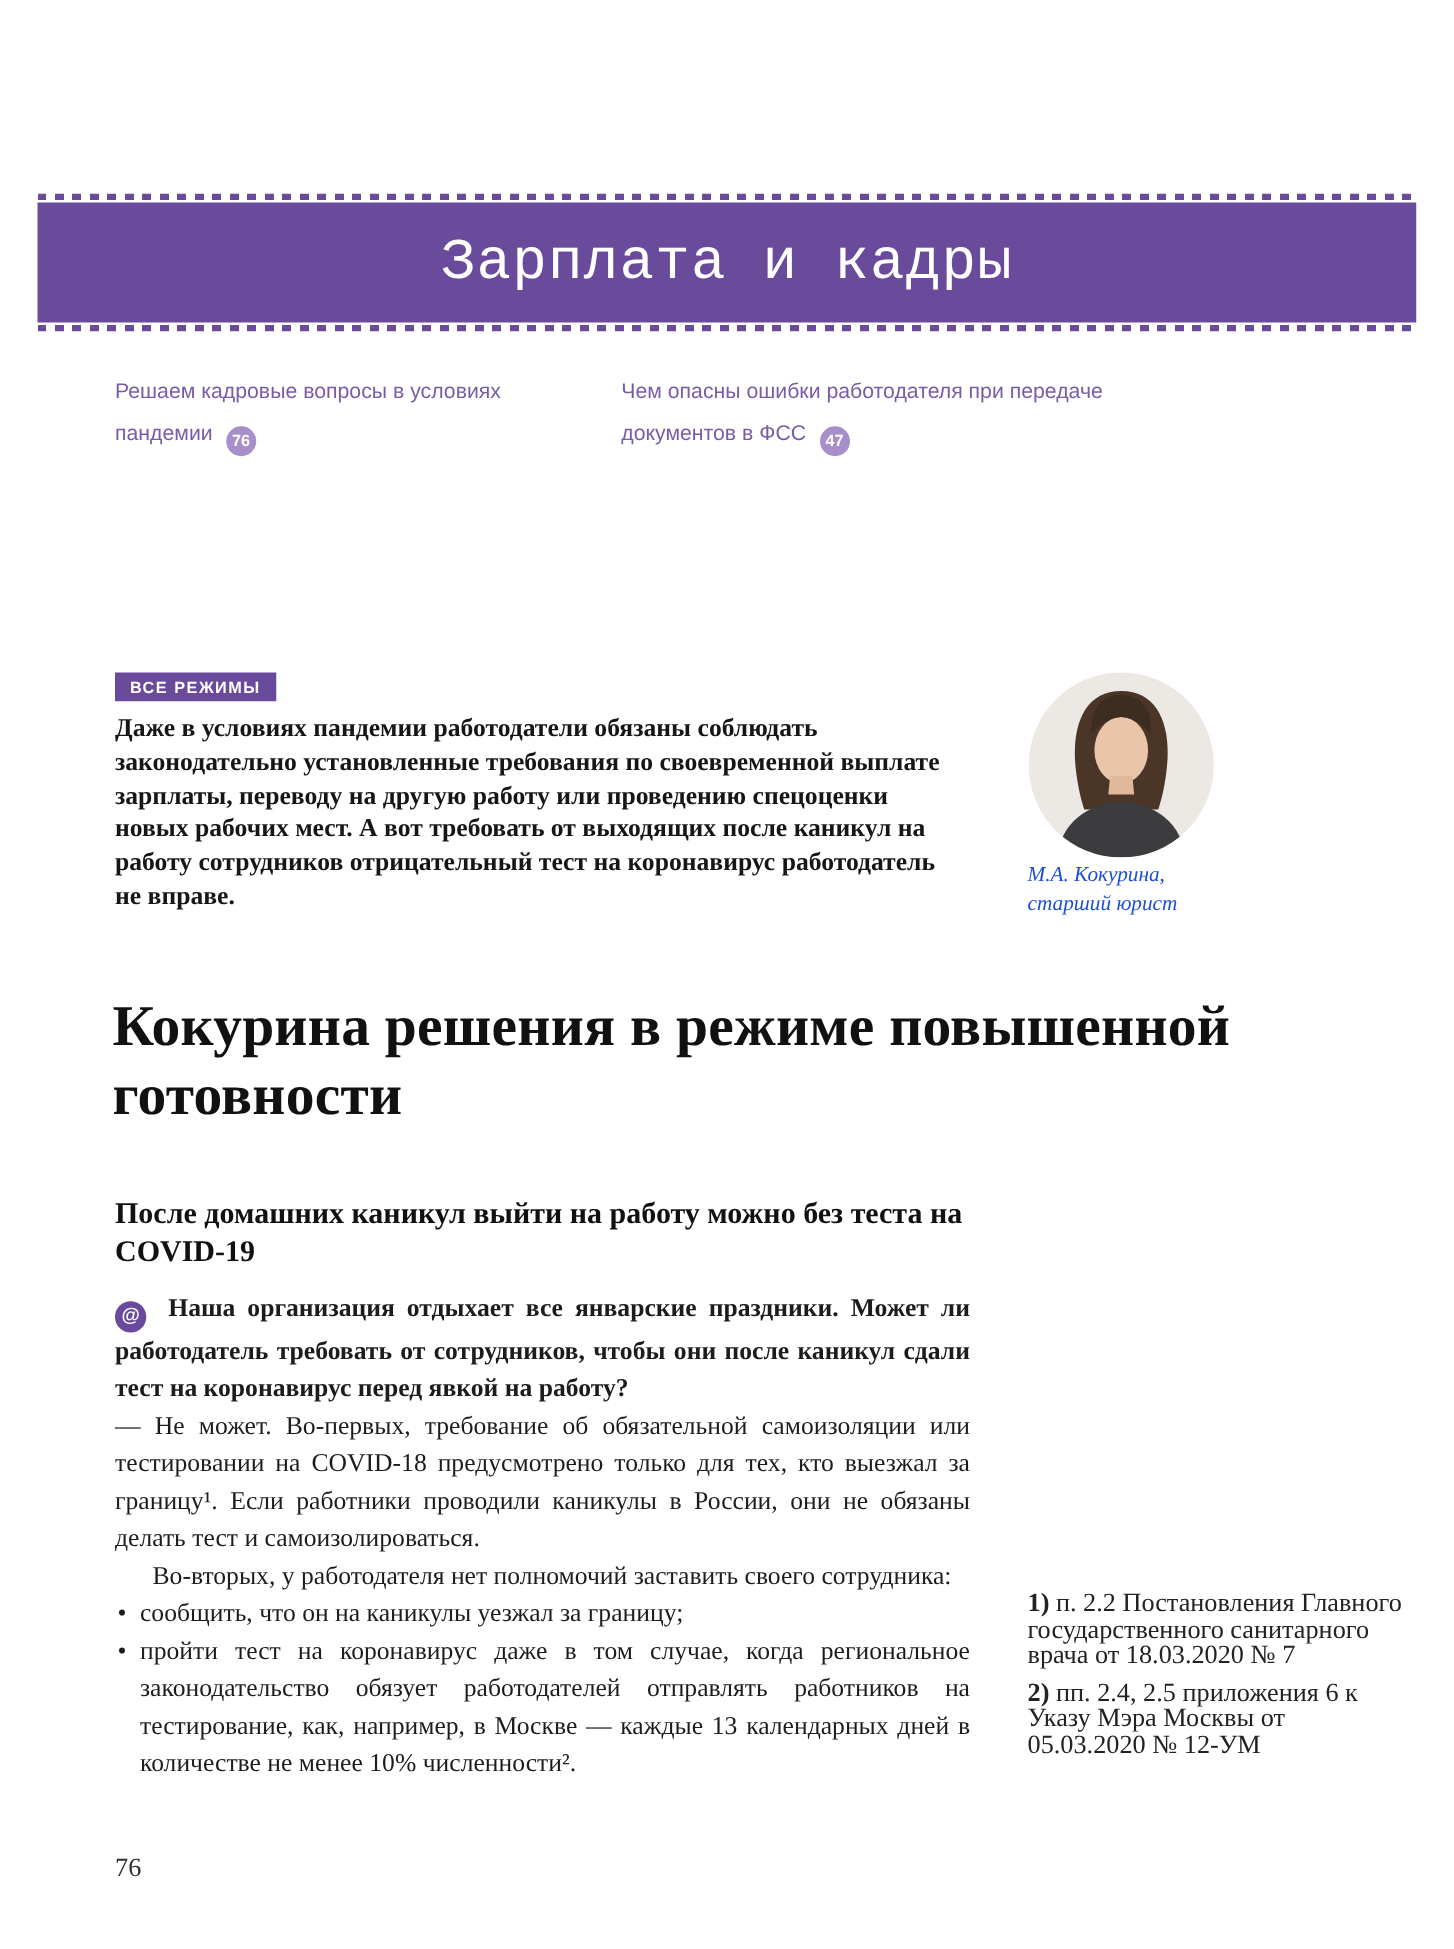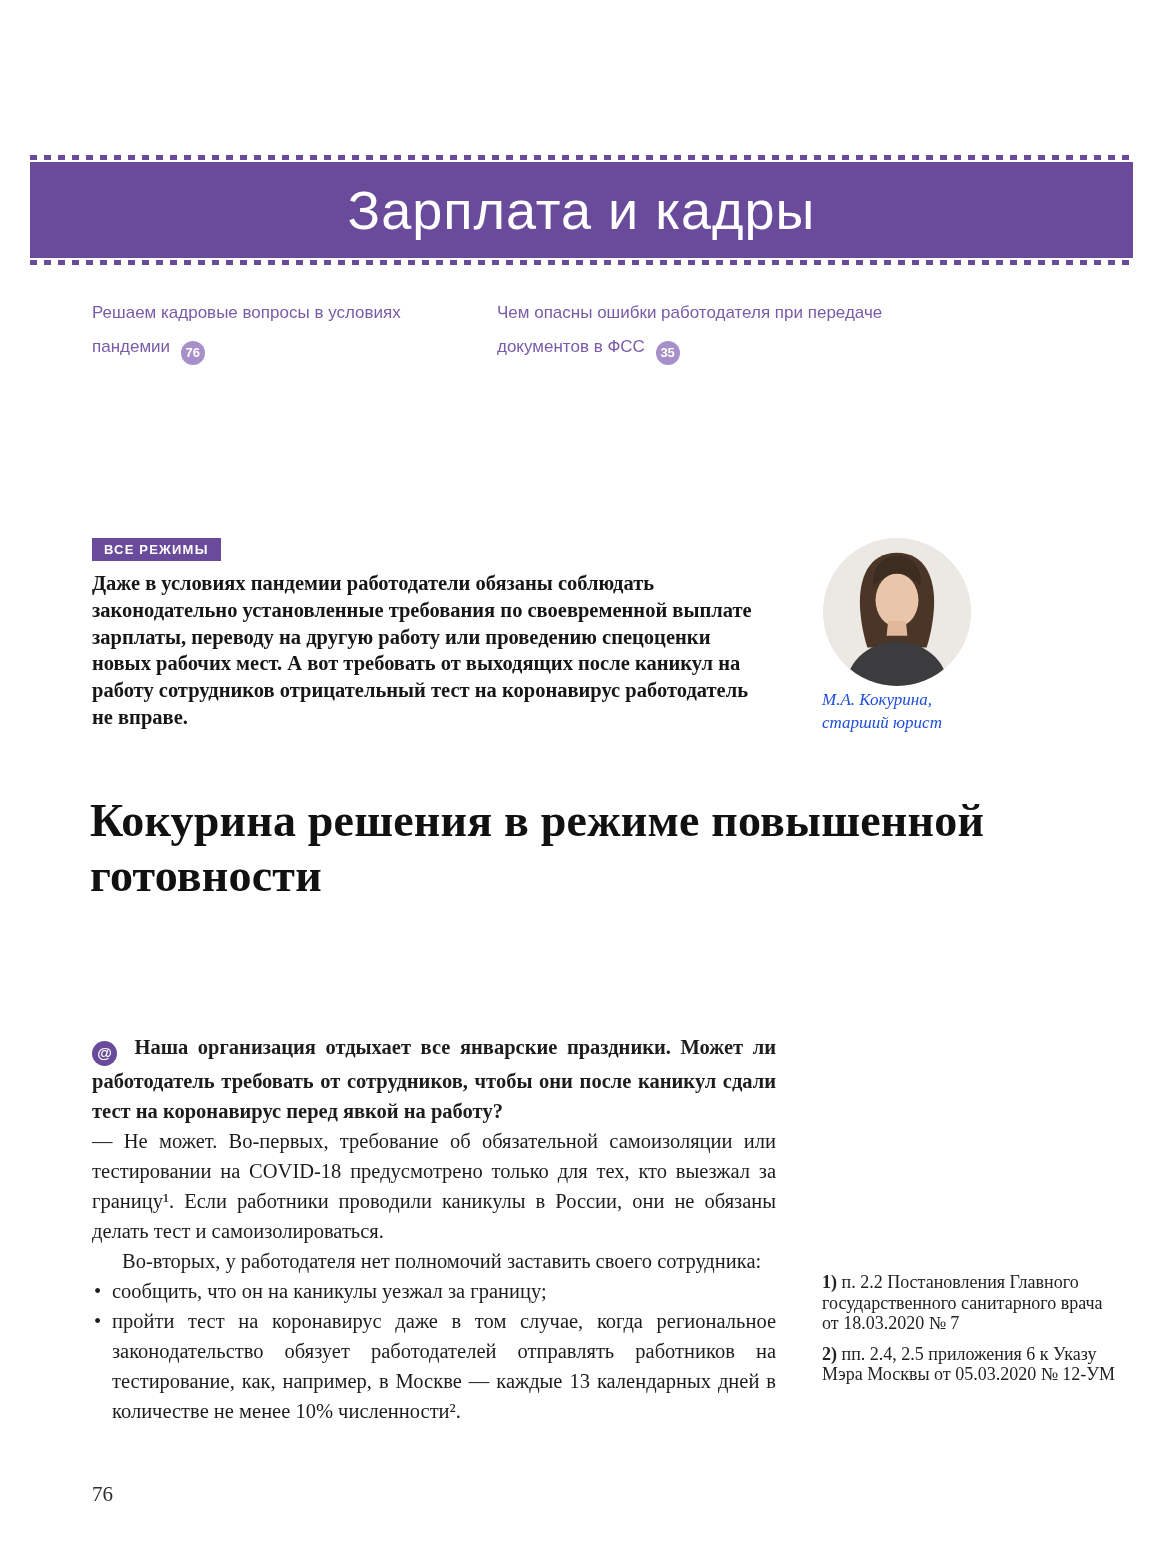--- a/index.html
+++ b/index.html
@@ -32,23 +32,23 @@
   }
   .banner::before, .banner::after{
     content:"";
     position:absolute; left:0; right:0; height:5px;
     background:repeating-linear-gradient(90deg, var(--purple) 0 7px, transparent 7px 14px);
   }
   .banner::before{ top:-7px; }
   .banner::after{ bottom:-7px; }
   .banner h1{
     color:#ffffff;
-    font-family:Liberation Sans, sans-serif;
+    font-family:Liberation Mono, monospace;
     font-weight:400;
-    font-size:54px;
+    font-size:46px;
     letter-spacing:1px;
   }
 
   
   .toc-item{
     position:absolute;
     font-family:"Liberation Sans", sans-serif;
     font-size:17px;
     line-height:34px;
     color:var(--purple-text);
@@ -174,21 +174,21 @@
     position:absolute;
     left:2px; top:0;
   }
 
   
   .footnotes{
     position:absolute;
     left:822px; top:1272px;
     width:300px;
     font-family:"Liberation Serif", serif;
-    font-size:18px;
+    font-size:21px;
     line-height:20.5px;
     color:#222222;
   }
   .footnote{ margin-bottom:10px; }
   .footnote .fn-marker{ font-weight:bold; }
 
   
   .page-number{
     position:absolute;
     left:92px; top:1482px;
@@ -205,21 +205,21 @@
   <header class="banner">
     <h1>Зарплата и кадры</h1>
   </header>
 
   <div class="toc-item left">
     <span>Решаем кадровые вопросы в условиях пандемии</span>
     <span class="badge">76</span>
   </div>
   <div class="toc-item right">
     <span>Чем опасны ошибки работодателя при передаче документов в ФСС</span>
-    <span class="badge">35</span>
+    <span class="badge">47</span>
   </div>
 
   <div class="rubric">
     <span>ВСЕ РЕЖИМЫ</span>
   </div>
 
   <p class="lead">Даже в условиях пандемии работодатели обязаны соблюдать законодательно установленные требования по своевременной выплате зарплаты, переводу на другую работу или проведению спецоценки новых рабочих мест. А вот требовать от выходящих после каникул на работу сотрудников отрицательный тест на коронавирус работодатель не вправе.</p>
 
   <figure class="portrait">
     <svg viewBox="0 0 100 100" aria-hidden="true">
@@ -232,20 +232,21 @@
     </svg>
   </figure>
 
   <p class="author">
     <span>М.А. Кокурина,</span>
     <span>старший юрист</span>
   </p>
 
   <h2 class="article-title">Кокурина решения в режиме повышенной готовности</h2>
 
+  <h3 class="article-subtitle">После домашних каникул выйти на работу можно без теста на COVID-19</h3>
 
   <div class="body-col">
     <p class="question">
       <span class="at-icon">@</span>
       <span>Наша организация отдыхает все январские праздники. Может ли работодатель требовать от сотрудников, чтобы они после каникул сдали тест на коронавирус перед явкой на работу?</span>
     </p>
     <p class="answer-1">—  Не может. Во-первых, требование об обязательной самоизоляции или тестировании на COVID-18 предусмотрено только для тех, кто выезжал за границу¹. Если работники проводили каникулы в России, они не обязаны делать тест и самоизолироваться.</p>
     <p class="answer-2">Во-вторых, у работодателя нет полномочий заставить своего сотрудника:</p>
     <ul class="bullets">
       <li>

